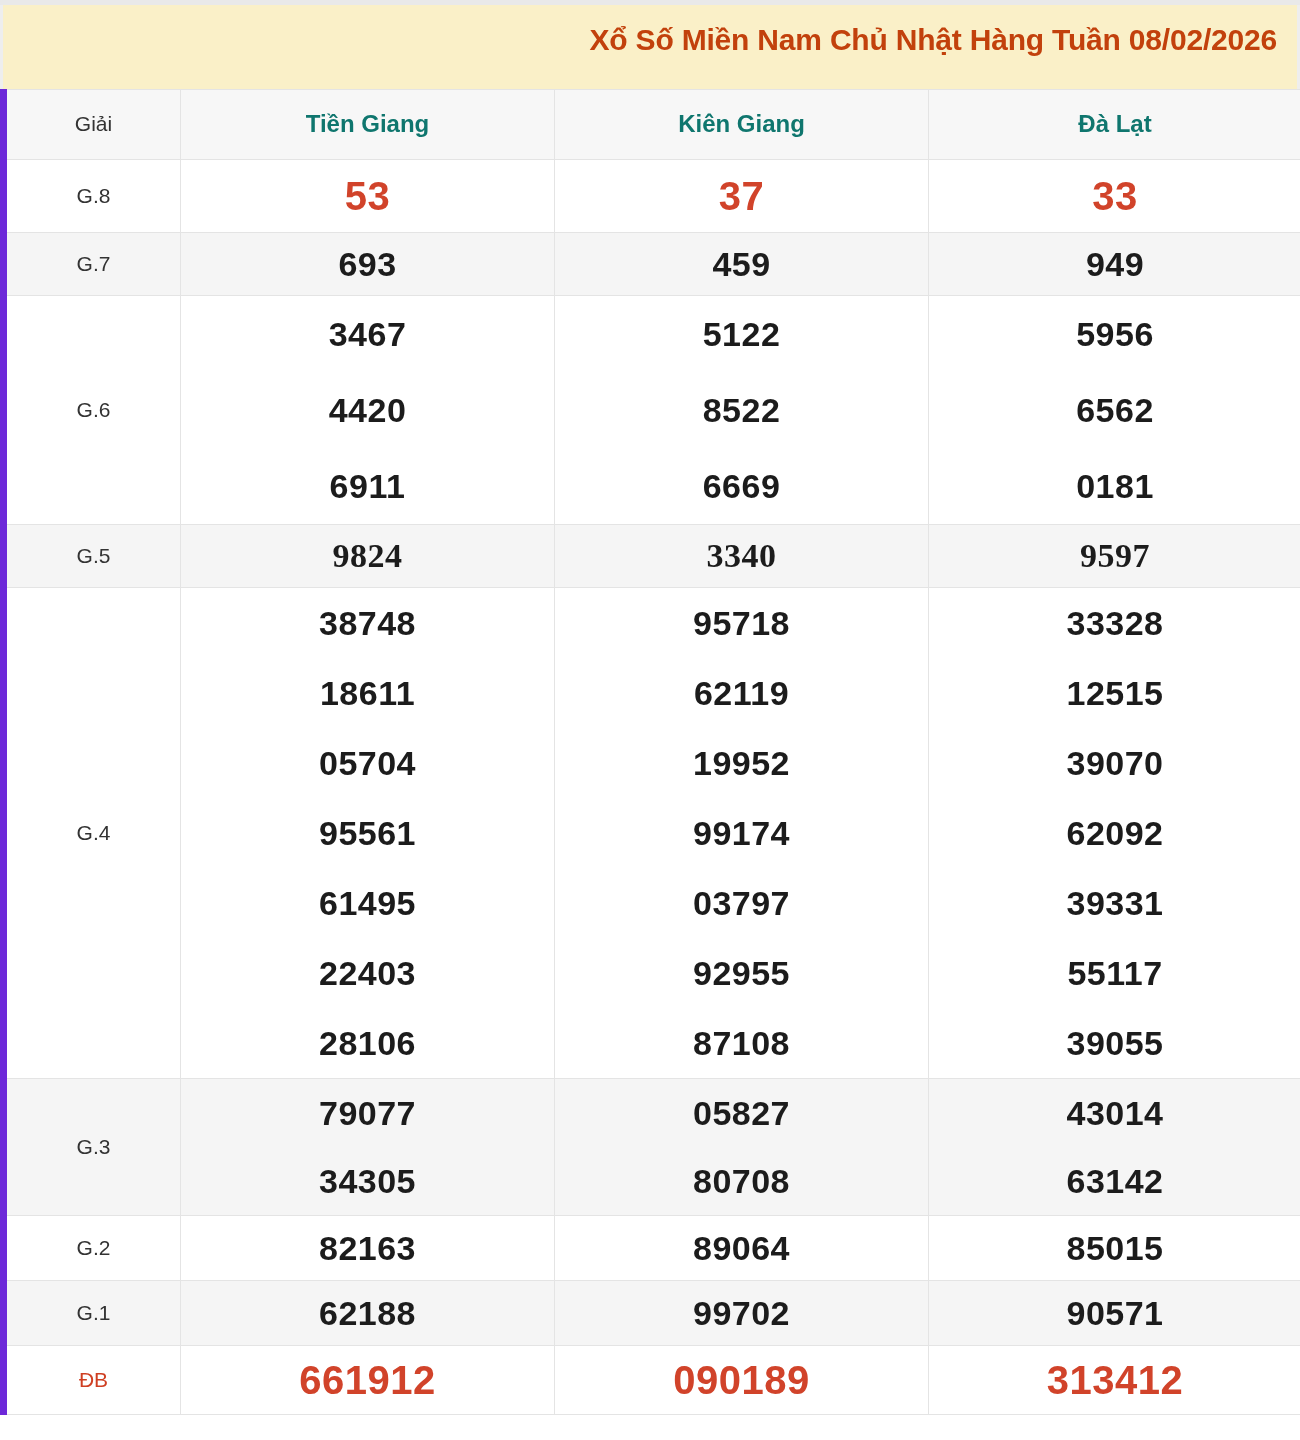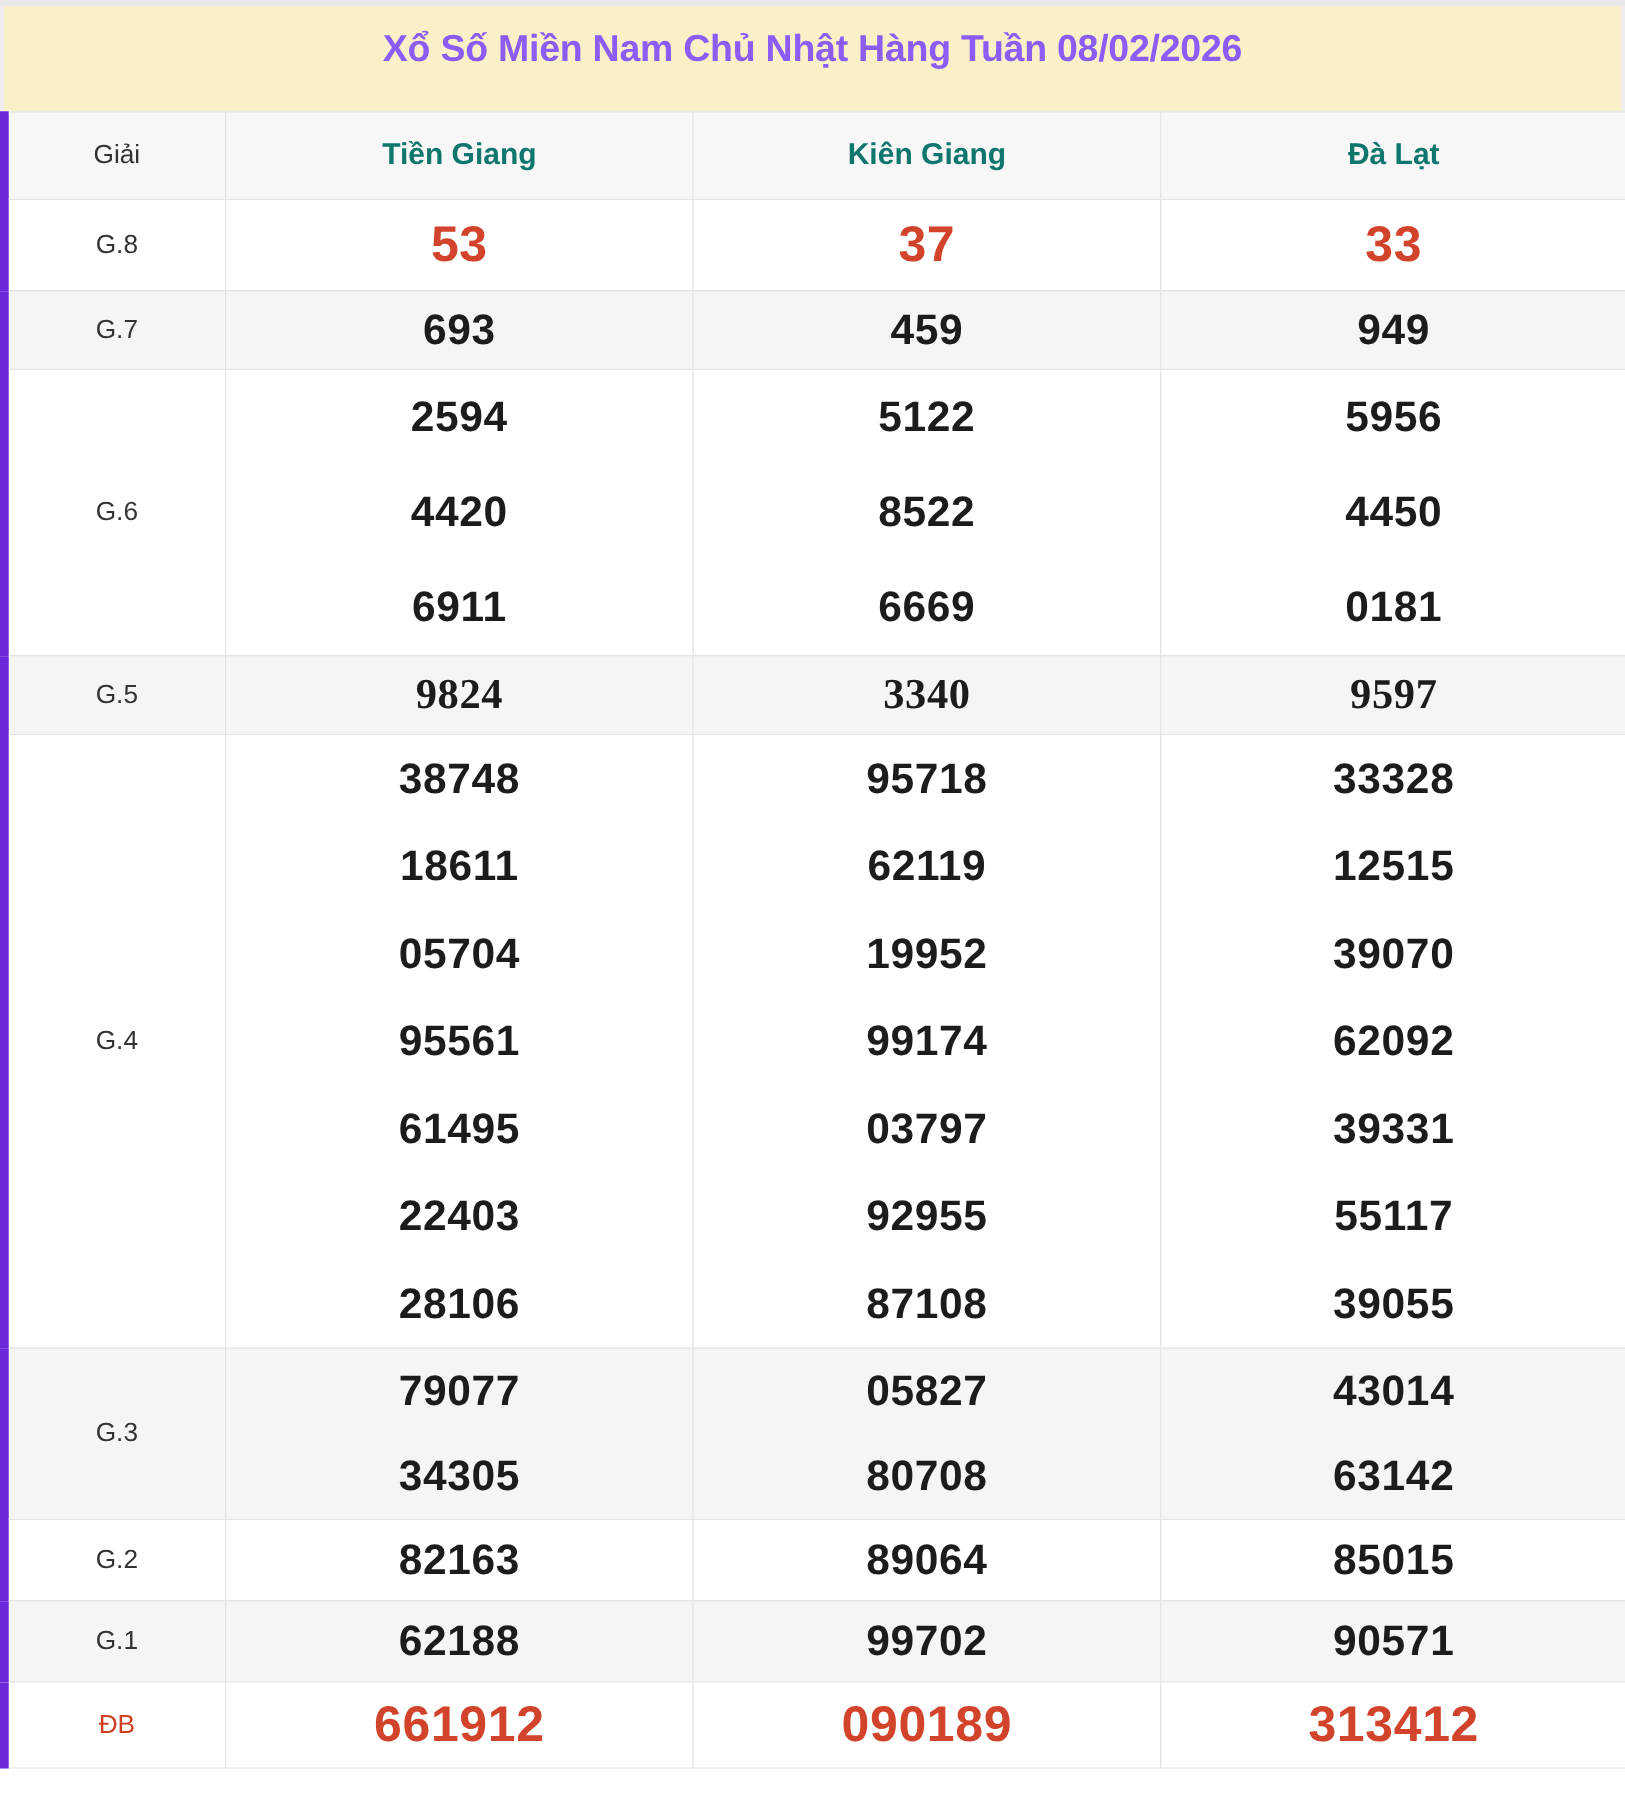--- a/index.html
+++ b/index.html
@@ -33,24 +33,25 @@
   .banner {
     background: #faf0c8;
     border-left: 3px solid #eeeeee;
     border-right: 3px solid #eeeeee;
     padding: 16px 20px 20px 20px;
     text-align: center;
   }
   .banner-title {
     font-size: 30px;
     font-weight: bold;
-    color: #8b5cf6;
+    color: #c2410c;
     line-height: 1.25;
     letter-spacing: -0.2px;
     margin: 0 0 10px 0;
+    text-align: right;
   }
   .banner-breadcrumb {
     font-size: 19px;
     color: #2b4070;
     line-height: 1.3;
     margin: 0;
     font-weight: normal;
   }
 
   
@@ -177,32 +178,32 @@
           <td class="nums">
             <span class="num">459</span>
           </td>
           <td class="nums">
             <span class="num">949</span>
           </td>
         </tr>
         <tr class="row-white r-g6">
           <td class="prize-label">G.6</td>
           <td class="nums">
-            <span class="num">2594</span>
+            <span class="num">3467</span>
             <span class="num">4420</span>
             <span class="num">6911</span>
           </td>
           <td class="nums">
             <span class="num">5122</span>
             <span class="num">8522</span>
             <span class="num">6669</span>
           </td>
           <td class="nums">
             <span class="num">5956</span>
-            <span class="num">4450</span>
+            <span class="num">6562</span>
             <span class="num">0181</span>
           </td>
         </tr>
         <tr class="row-gray r-g5">
           <td class="prize-label">G.5</td>
           <td class="nums">
             <span class="num">9824</span>
           </td>
           <td class="nums">
             <span class="num">3340</span>

